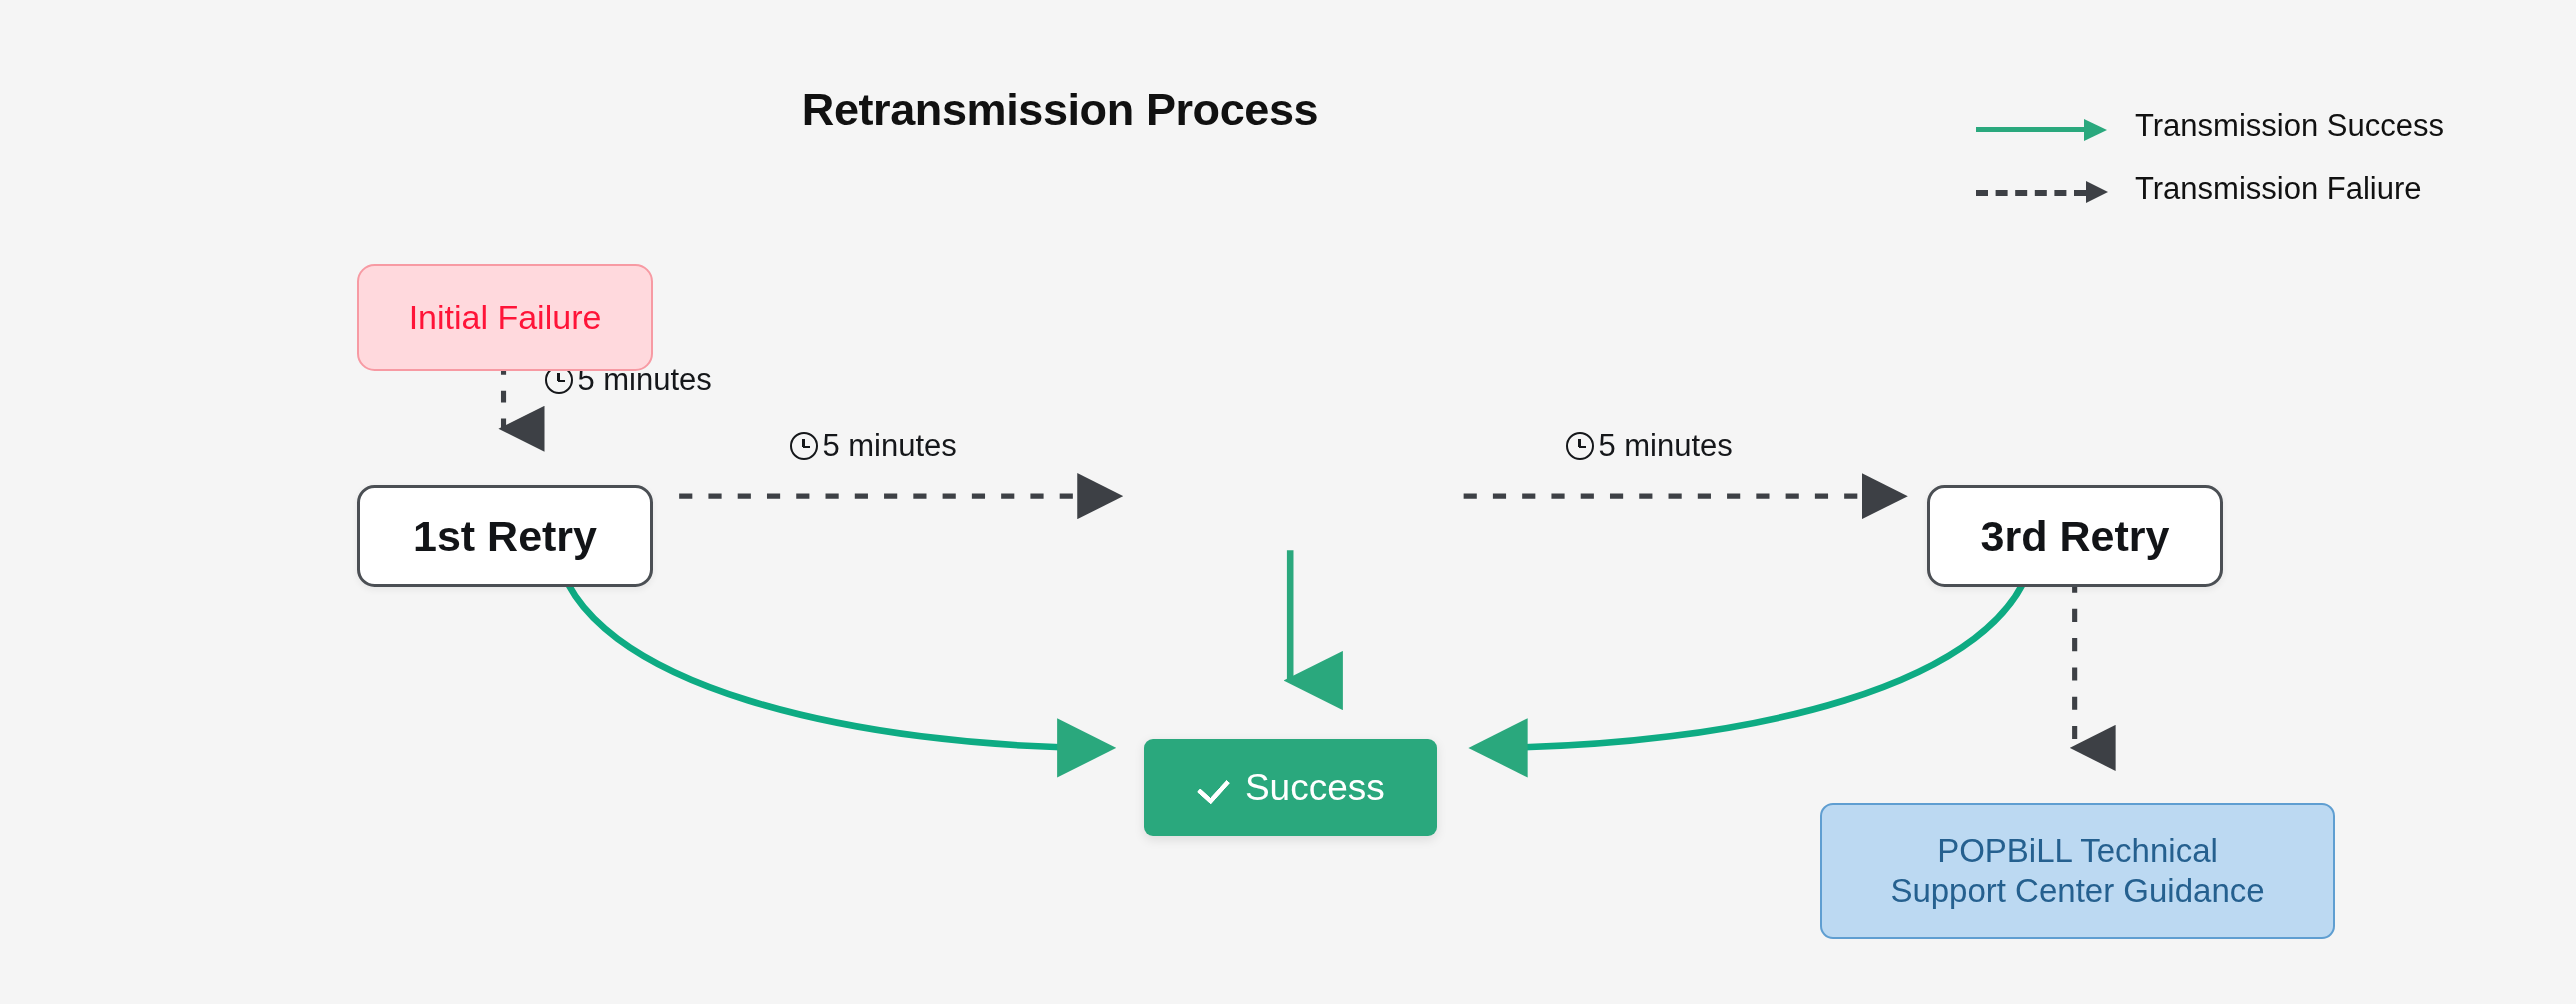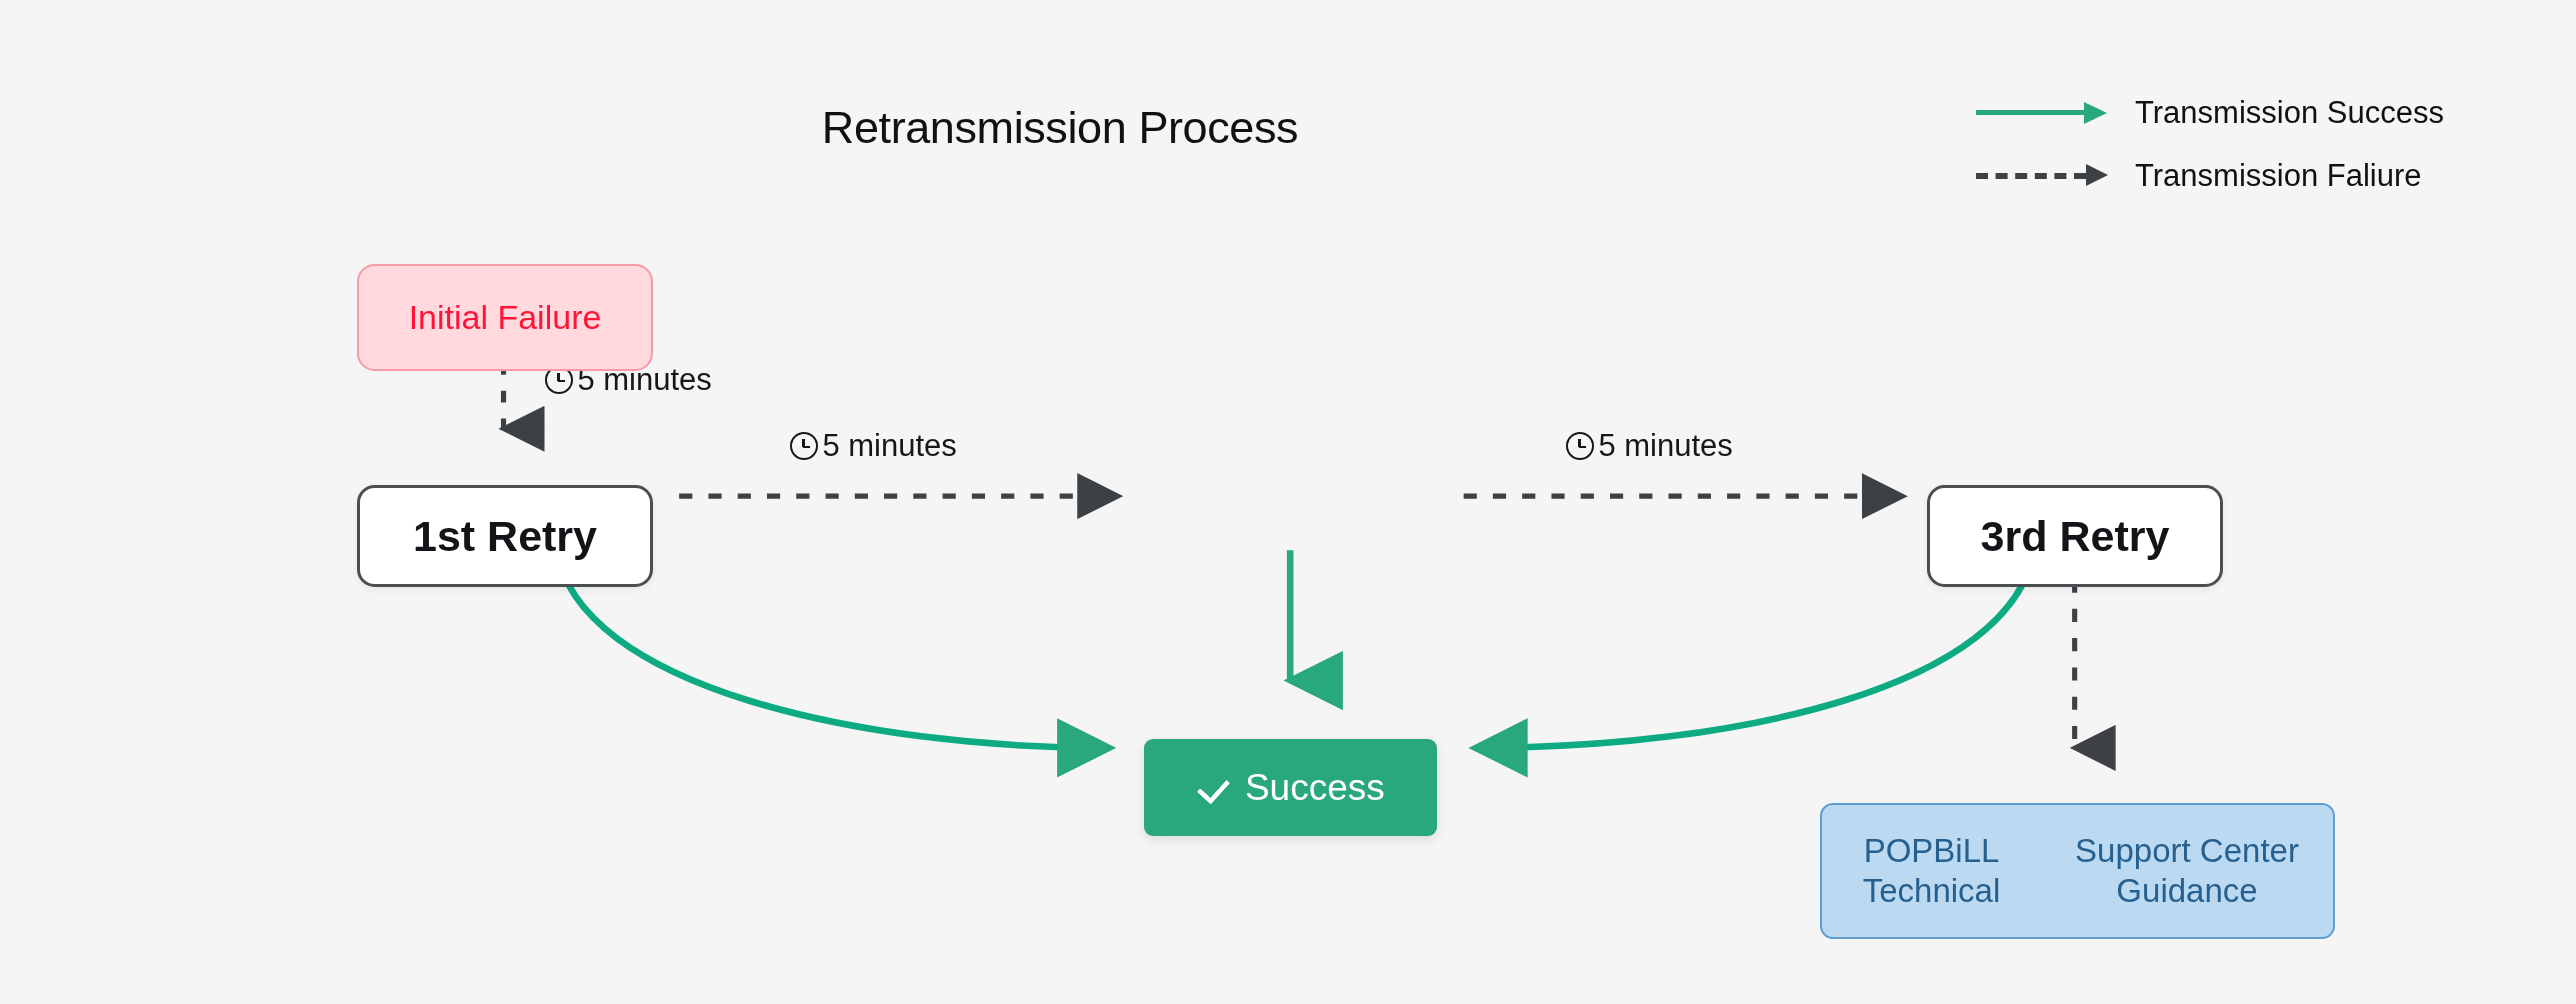--- a/index.html
+++ b/index.html
@@ -13,40 +13,40 @@
     height: 1004px;
     background: #f5f5f5;
     font-family: "Liberation Sans", sans-serif;
     overflow: hidden;
   }
 
   
   #diagram-title {
     position: absolute;
     left: 0;
-    top: 102px;
+    top: 84px;
     width: 2120px;
     text-align: center;
     font-size: 45px;
-    font-weight: normal;
+    font-weight: bold;
     color: #111111;
     letter-spacing: -0.4px;
     white-space: nowrap;
   }
 
   
   #legend {
     position: absolute;
     left: 1976px;
     top: 81px;
     width: 600px;
   }
   .legend-row {
     display: flex;
-    align-items: center;
+    align-items: flex-end;
     height: 63px;
   }
   .legend-swatch {
     width: 146px;
     height: 29px;
     position: relative;
     flex: 0 0 146px;
   }
   .legend-label {
     font-size: 31px;
@@ -127,21 +127,21 @@
     box-shadow: 0 3.7px 10.2px rgba(0,0,0,0.10);
   }
   .node-support {
     background: #bcd9f2;
     border: 2.9px solid #5f9ed1;
     color: #25608f;
     font-size: 33px;
     line-height: 1.22;
     font-weight: normal;
     border-radius: 13px;
-    flex-direction: row;
+    flex-direction: column;
   }
 
   #node-initial-failure { left: 357px;  top: 224px;  width: 296px; height: 107px; }
   #node-retry-1        { left: 357px;  top: 445px;  width: 296px; height: 102px; }
   #node-retry-2        { left: 1142px; top: 445px;  width: 296px; height: 102px; }
   #node-retry-3        { left: 1927px; top: 445px;  width: 296px; height: 102px; }
   #node-success        { left: 1144px; top: 699px;  width: 293px; height: 97px; }
   #node-support        { left: 1820px; top: 763px; width: 515px; height: 136px; }
 
   .success-inner {

